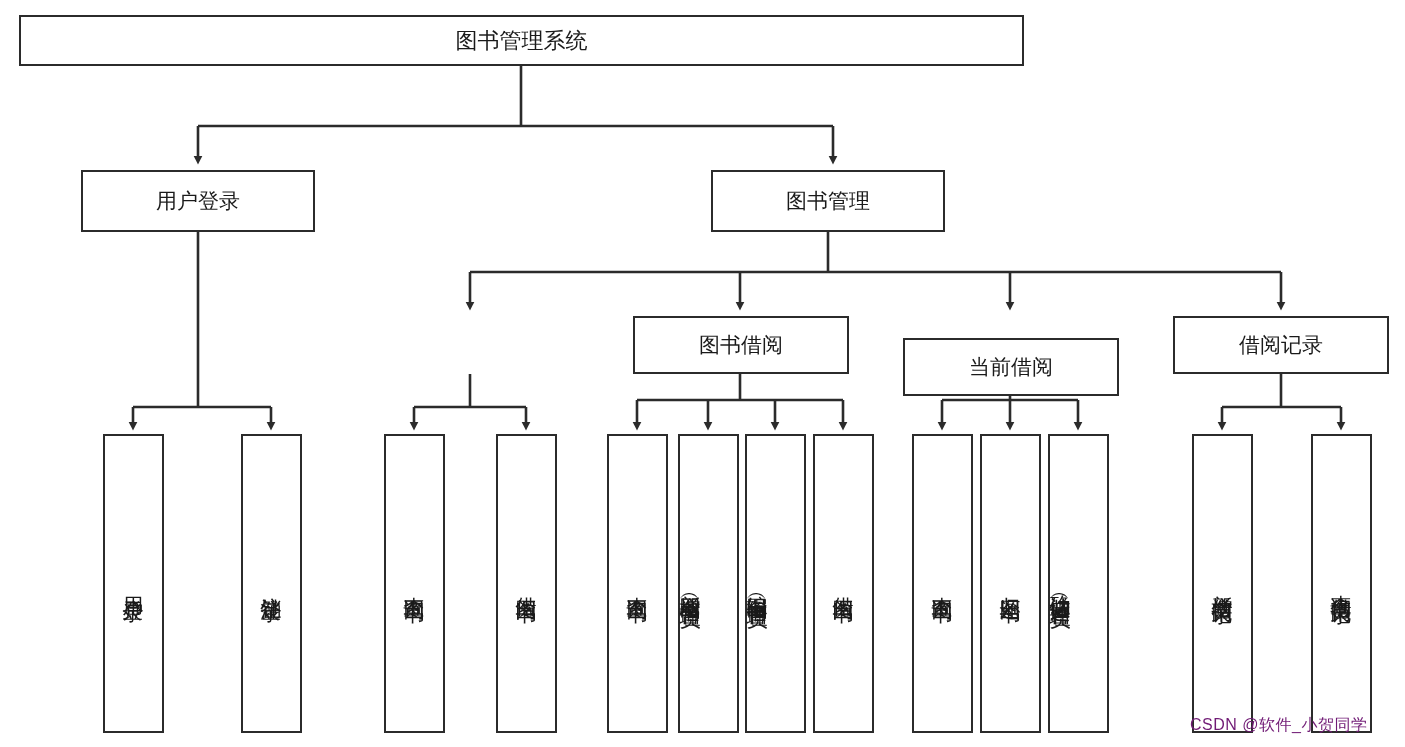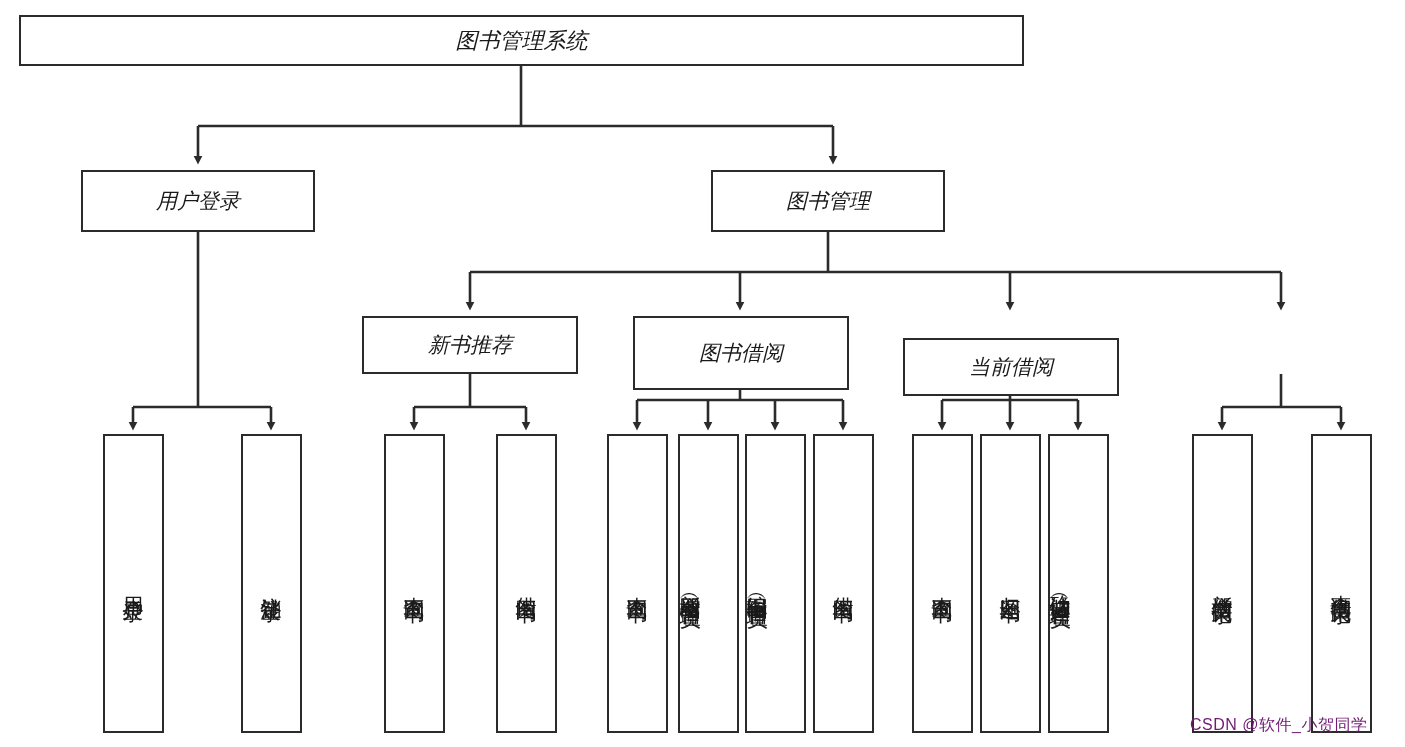--- a/index.html
+++ b/index.html
@@ -36,21 +36,20 @@
     color: #1a1a1a;
   }
   .node .lbl {
     display: block;
     line-height: 1.16;
     text-align: center;
     white-space: nowrap;
   }
   .h-node .lbl {
     font-size: 21px;
-    font-style: italic;
   }
   .root .lbl {
     font-size: 22px;
   }
   .v-node {
     align-items: center;
     justify-content: flex-start;
     padding-top: 0;
   }
   .v-node .lbl {
@@ -135,29 +134,29 @@
     <span class="lbl">图书管理系统</span>
   </div>
 
   <div class="node h-node" style="left:81px; top:170px; width:234px; height:62px;">
     <span class="lbl">用户登录</span>
   </div>
   <div class="node h-node" style="left:711px; top:170px; width:234px; height:62px;">
     <span class="lbl">图书管理</span>
   </div>
 
-  <div class="node h-node" style="left:362px; top:316px; width:216px; height:58px;">
-    <span class="lbl">新书推荐</span>
-  </div>
-  <div class="node h-node" style="left:633px; top:316px; width:216px; height:74px;">
+  <div class="node h-node" style="left:633px; top:316px; width:216px; height:58px;">
     <span class="lbl">图书借阅</span>
   </div>
   <div class="node h-node" style="left:903px; top:316px; width:216px; height:58px;margin-top:22px;">
     <span class="lbl">当前借阅</span>
   </div>
+  <div class="node h-node" style="left:1173px; top:316px; width:216px; height:58px;">
+    <span class="lbl">借阅记录</span>
+  </div>
 
   <div class="node v-node align-mid" style="left:103px; top:434px; width:61px; height:299px;">
     <span class="lbl">用户登录</span>
   </div>
   <div class="node v-node align-mid" style="left:241px; top:434px; width:61px; height:299px;">
     <span class="lbl">注销登录</span>
   </div>
 
   <div class="node v-node align-mid" style="left:384px; top:434px; width:61px; height:299px;">
     <span class="lbl">查询图书</span>

